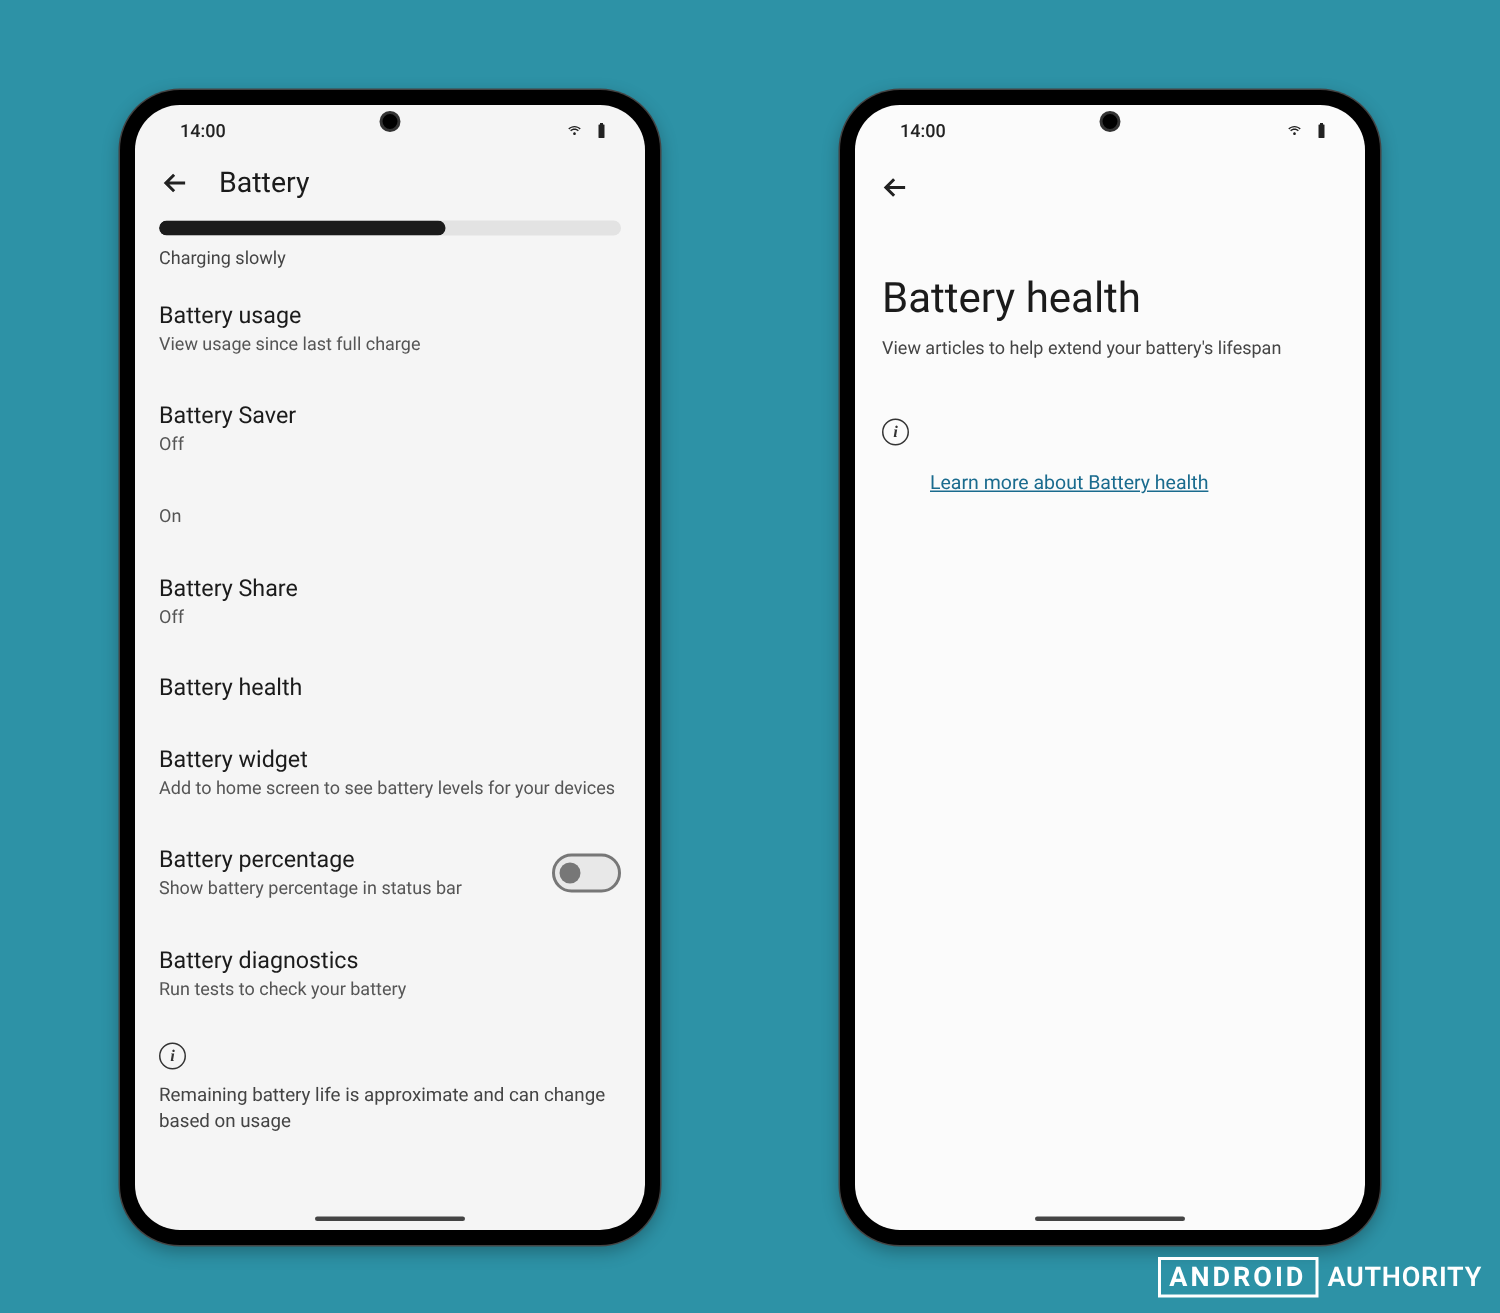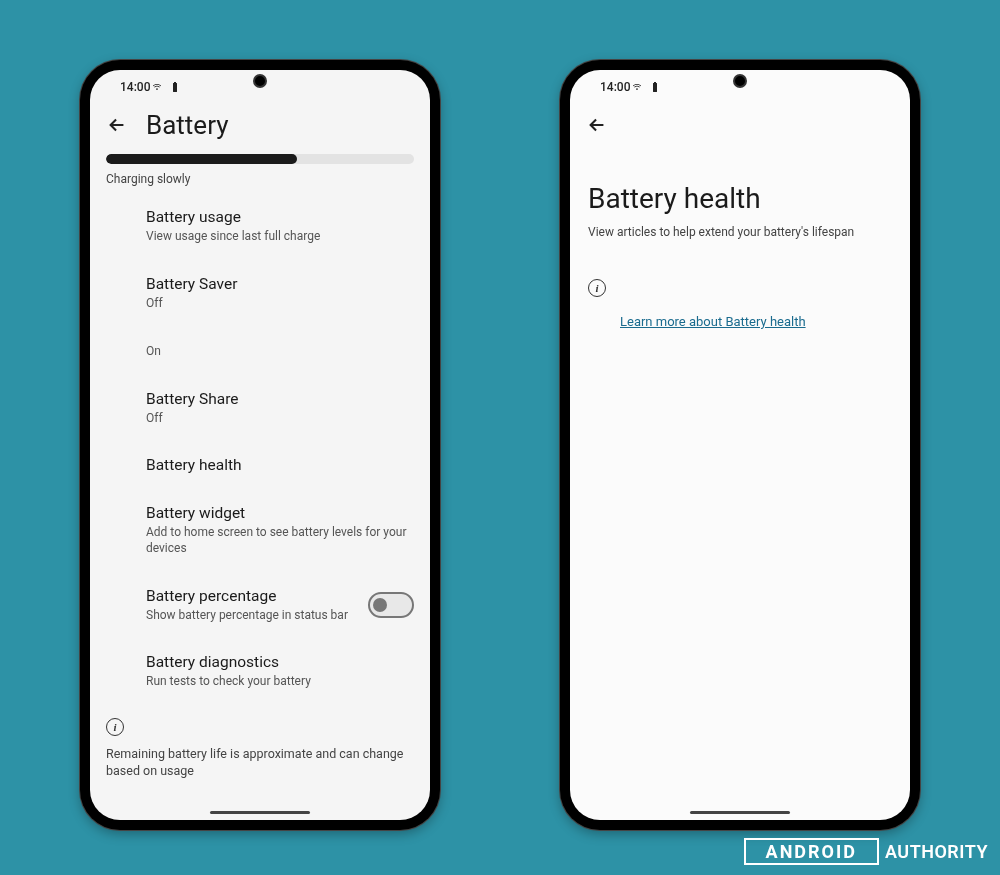--- a/index.html
+++ b/index.html
@@ -45,37 +45,37 @@
     height: 14px;
     background: #000;
     border: 2px solid #333;
     border-radius: 50%;
     z-index: 10;
   }
   .status-bar {
     height: 34px;
     display: flex;
     align-items: center;
-    justify-content: flex-start;
+    justify-content: space-between;
     padding: 0 22px 0 30px;
     font-size: 12px;
     font-weight: 500;
     color: #222;
   }
   .status-icons { display: flex; align-items: center; gap: 4px; }
   .status-icons svg { width: 14px; height: 12px; }
   .top-bar {
     display: flex;
     align-items: center;
     gap: 18px;
     padding: 6px 16px 10px 16px;
   }
   .top-bar.plain { padding: 10px 16px; }
   .back-arrow { width: 22px; height: 22px; color: #222; cursor: pointer; }
-  .top-title { font-size: 26px; font-weight: 400; color: #1b1b1b; }
+  .top-title { font-size: 19px; font-weight: 400; color: #1b1b1b; }
   .content { flex: 1; overflow: hidden; padding: 0 16px; }
   .progress-container { margin: 4px 0 6px 0; }
   .progress-track {
     background: #e3e3e3;
     height: 10px;
     border-radius: 5px;
     overflow: hidden;
   }
   .progress-fill {
     background: #1b1b1b;
@@ -83,21 +83,20 @@
     width: 62%;
     border-radius: 5px;
   }
   .charging-label { font-size: 12px; color: #444; margin-top: 8px; }
   .setting {
     padding: 16px 0 14px 0;
     display: flex;
     align-items: center;
     justify-content: space-between;
     cursor: pointer;
-    margin-left: 40px;
   }
   .setting-text { flex: 1; }
   .setting-title { font-size: 15.5px; color: #1b1b1b; font-weight: 400; }
   .setting-sub { font-size: 12px; color: #555; margin-top: 3px; line-height: 1.3; }
   .toggle {
     width: 46px;
     height: 26px;
     border: 2px solid #777;
     border-radius: 14px;
     display: flex;
@@ -176,21 +175,21 @@
     display: flex;
     align-items: center;
     gap: 6px;
     font-weight: 600;
     letter-spacing: 0.5px;
     color: #fff;
     font-size: 18px;
   }
   .watermark .boxed {
     border: 2px solid #fff;
-    padding: 1px 20px;
+    padding: 1px 6px;
     letter-spacing: 2px;
     font-weight: 700;
   }
 </style>
 </head>
 <body>
 
 <div class="phones">
 
   <div class="phone">

